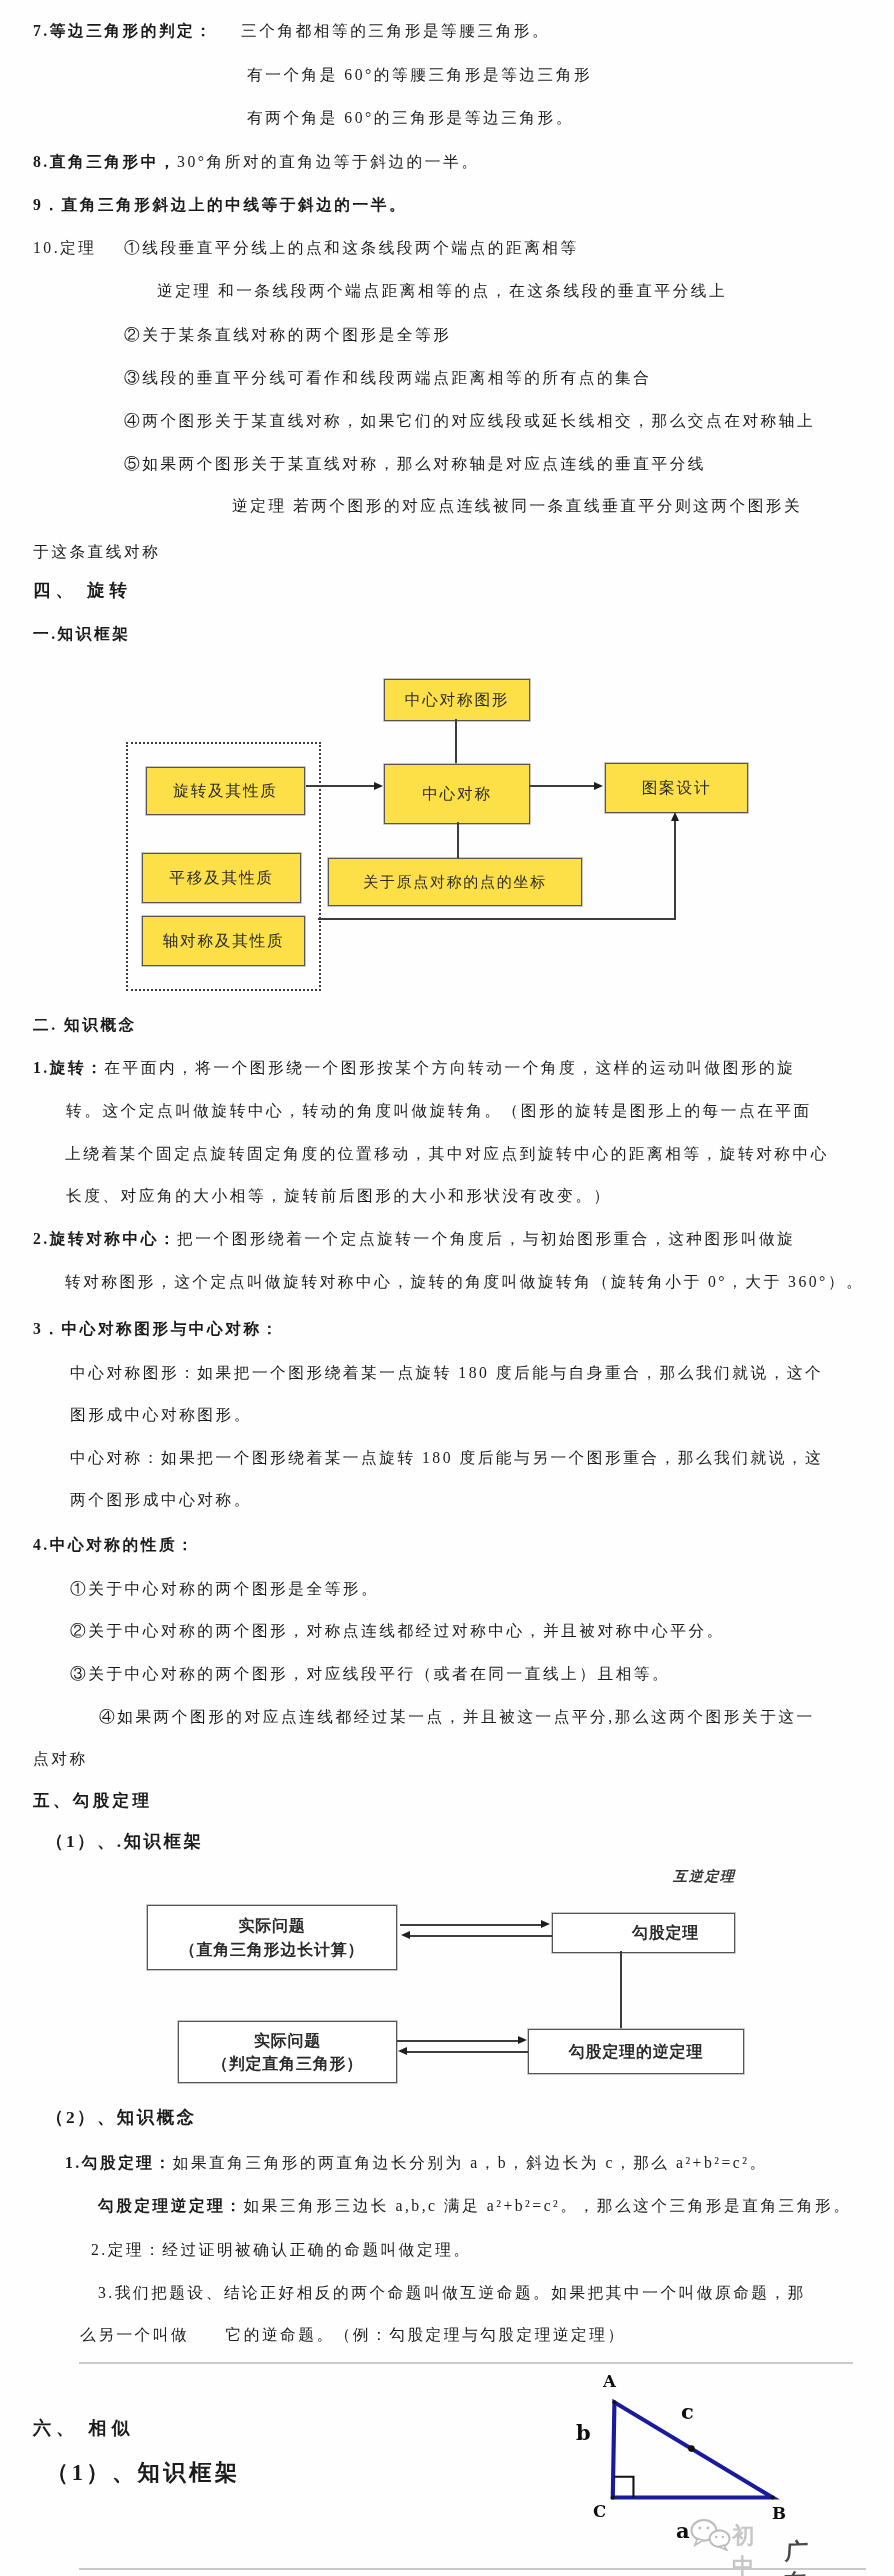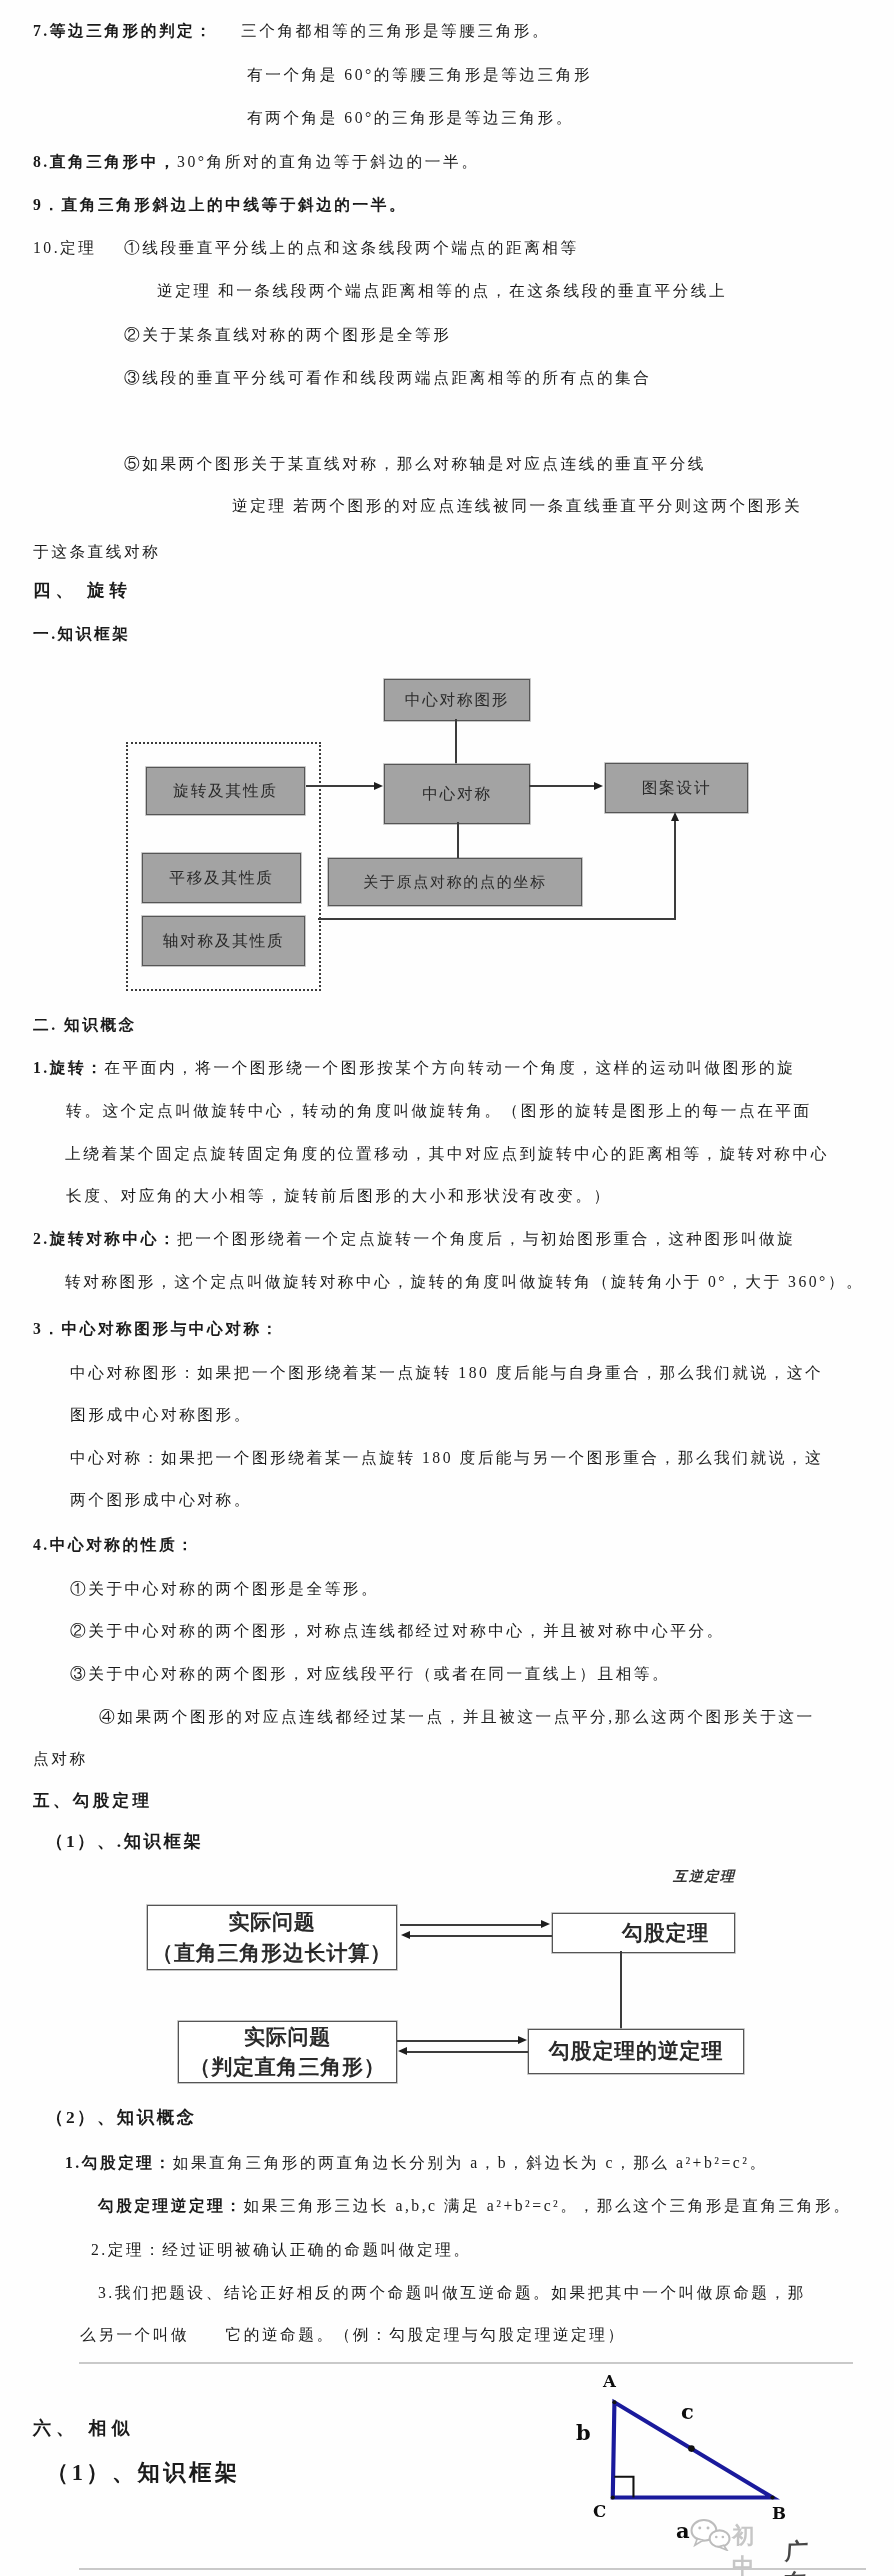--- a/index.html
+++ b/index.html
@@ -22,33 +22,33 @@
   .b{font-weight:bold;}
   .h20{font-size:16.6px;font-weight:bold;}
   .h21{font-size:17.4px;font-weight:bold;}
   .h22{font-size:18px;font-weight:bold;letter-spacing:5px;}
   .h26{font-size:22.4px;font-weight:bold;letter-spacing:3.3px;}
   
   .fcbox{
     position:absolute;
     border:1.7px solid #555;
     box-shadow:0 0 0 0.8px #b9b9b9;
-    background:#a3a3a3;
+    background:#fde047;
     display:flex;align-items:center;justify-content:center;
     text-align:center;
     font-size:15.7px;letter-spacing:1.7px;color:#2a2a2a;
   }
   .fcbox2{
     position:absolute;
     border:1.7px solid #555;
     box-shadow:0 0 0 0.8px #b9b9b9;
     background:#fff;
     display:flex;flex-direction:column;align-items:center;justify-content:center;
     text-align:center;
-    font-size:21px;font-weight:bold;letter-spacing:0.8px;color:#2a2a2a;line-height:1.45;
+    font-size:16px;font-weight:bold;letter-spacing:0.8px;color:#2a2a2a;line-height:1.45;
   }
   .dashedbox{
     position:absolute;
     border:2.1px dotted #3c3c3c;
     background:transparent;
   }
   .hline,.vline{position:absolute;background:#3c3c3c;}
   .hline{height:1.7px;}
   .vline{width:1.7px;}
   .arr{position:absolute;width:0;height:0;}
@@ -85,20 +85,21 @@
   <div class="ln" style="left:241px;top:22.4px;"><span>三个角都相等的三角形是等腰三角形。</span></div>
   <div class="ln" style="left:247px;top:66px;"><span>有一个角是 60°的等腰三角形是等边三角形</span></div>
   <div class="ln" style="left:247px;top:109px;"><span>有两个角是 60°的三角形是等边三角形。</span></div>
   <div class="ln" style="left:33px;top:153px;"><span class="b">8.直角三角形中，</span><span>30°角所对的直角边等于斜边的一半。</span></div>
   <div class="ln b" style="left:33px;top:196px;"><span>9．直角三角形斜边上的中线等于斜边的一半。</span></div>
   <div class="ln" style="left:33px;top:239px;"><span>10.定理</span></div>
   <div class="ln" style="left:124px;top:239px;"><span>①线段垂直平分线上的点和这条线段两个端点的距离相等</span></div>
   <div class="ln" style="left:157px;top:282px;"><span>逆定理 和一条线段两个端点距离相等的点，在这条线段的垂直平分线上</span></div>
   <div class="ln" style="left:124px;top:326px;"><span>②关于某条直线对称的两个图形是全等形</span></div>
   <div class="ln" style="left:124px;top:369px;"><span>③线段的垂直平分线可看作和线段两端点距离相等的所有点的集合</span></div>
+  <div class="ln" style="left:124px;top:412px;"><span>④两个图形关于某直线对称，如果它们的对应线段或延长线相交，那么交点在对称轴上</span></div>
   <div class="ln" style="left:124px;top:455px;"><span>⑤如果两个图形关于某直线对称，那么对称轴是对应点连线的垂直平分线</span></div>
   <div class="ln" style="left:232px;top:497px;"><span>逆定理 若两个图形的对应点连线被同一条直线垂直平分则这两个图形关</span></div>
   <div class="ln" style="left:33px;top:543px;"><span>于这条直线对称</span></div>
 
   <div class="ln h21" style="left:33px;top:581px;letter-spacing:5px;"><span>四、 旋转</span></div>
   <div class="ln b" style="left:33px;top:625px;"><span>一.知识框架</span></div>
 
   <div>
     <div class="fcbox" style="left:384px;top:679px;width:144px;height:40px;">
         <span>中心对称图形</span>

